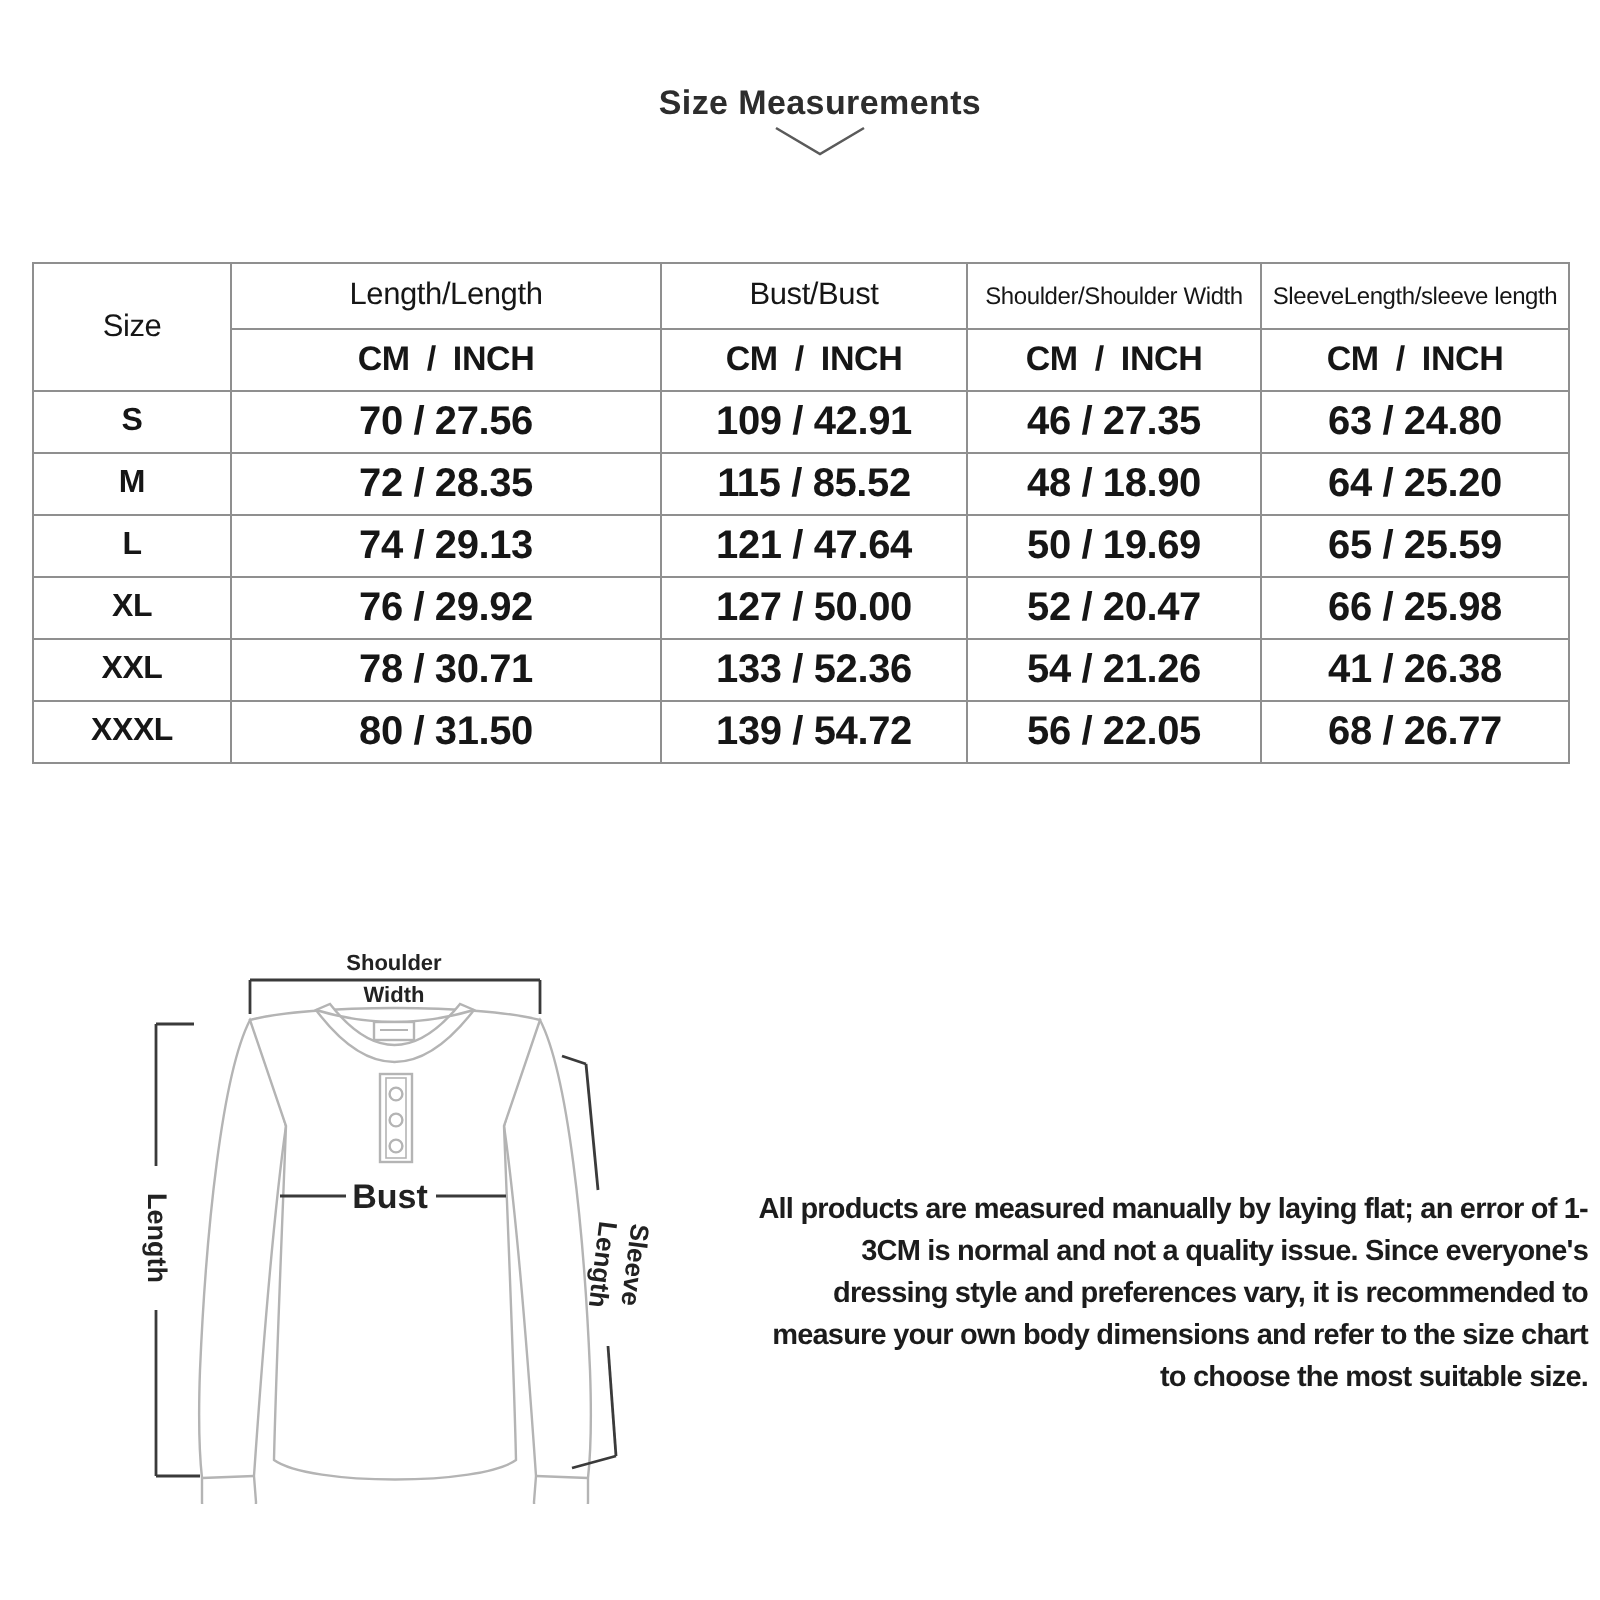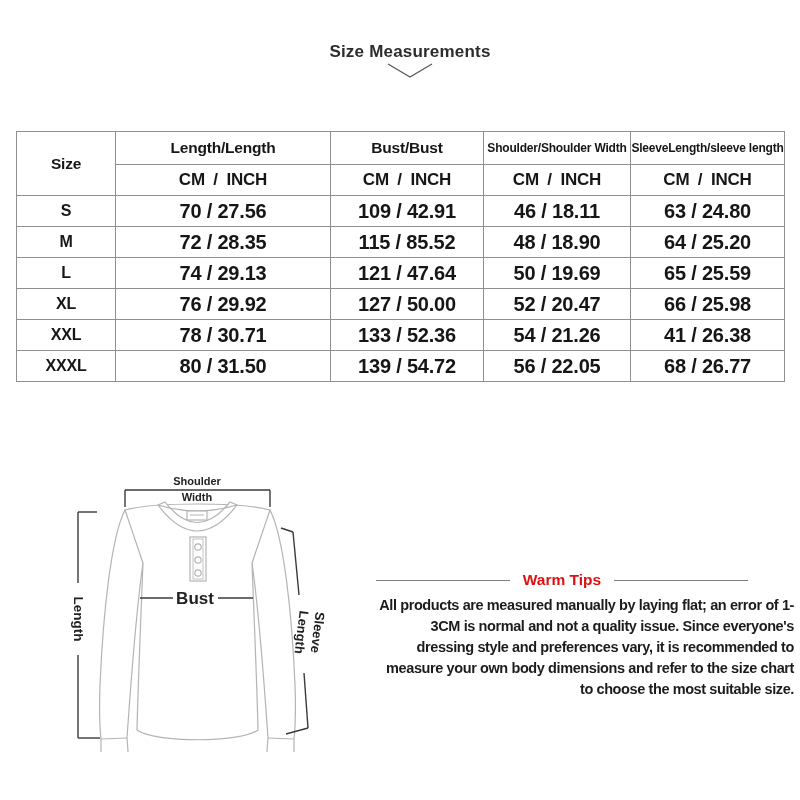--- a/index.html
+++ b/index.html
@@ -13,21 +13,21 @@
 
   
   table.size-table{position:absolute;left:16px;top:131px;width:768px;
                    border-collapse:collapse;table-layout:fixed;
                    color:#161616;}
   table.size-table th,table.size-table td{
       border:1px solid #8f8f8f;text-align:center;vertical-align:middle;
       padding:0;letter-spacing:-0.2px;}
   col.c-size{width:99px;} col.c-length{width:215px;} col.c-bust{width:153px;}
   col.c-shoulder{width:147px;} col.c-sleeve{width:154px;}
-  thead tr.hrow1 th{height:32px;font-size:15.5px;font-weight:bold;}
+  thead tr.hrow1 th{height:32px;font-size:15.5px;font-weight:normal;}
   thead tr.hrow1 th.small{font-size:12px;}
   thead tr.hrow2 th{height:30px;font-size:17px;font-weight:bold;word-spacing:4px;}
   th.size-head{font-size:15px;}
   tbody td{height:30px;font-size:20px;font-weight:bold;}
   tbody td:first-child{font-size:16px;}
 
   
   .diagram{position:absolute;left:55px;top:445px;width:320px;height:340px;}
 
   
@@ -70,21 +70,21 @@
         <th>CM / INCH</th>
         <th>CM / INCH</th>
         <th>CM / INCH</th>
       </tr>
     </thead>
     <tbody>
         <tr>
           <td>S</td>
           <td>70 / 27.56</td>
           <td>109 / 42.91</td>
-          <td>46 / 18.11</td>
+          <td>46 / 27.35</td>
           <td>63 / 24.80</td>
         </tr>
         <tr>
           <td>M</td>
           <td>72 / 28.35</td>
           <td>115 / 85.52</td>
           <td>48 / 18.90</td>
           <td>64 / 25.20</td>
         </tr>
         <tr>
@@ -172,20 +172,15 @@
       <text x="142" y="56" font-size="11" text-anchor="middle">Width</text>
       <text x="23" y="178" font-size="13.5" text-anchor="middle" transform="rotate(90 23 174)">Length</text>
       <text x="140" y="159" font-size="17" text-anchor="middle">Bust</text>
       <text font-size="13" text-anchor="middle" transform="rotate(97 252 188)">
         <tspan x="252" y="182">Sleeve</tspan>
         <tspan x="252" y="198">Length</tspan>
       </text>
     </g>
   </svg>
 
-  <div class="tips-header">
-    <span class="line"></span>
-    <span class="tips-title">Warm Tips</span>
-    <span class="line"></span>
-  </div>
   <div class="tips-body">All products are measured manually by laying flat; an error of 1-3CM is normal and not a quality issue. Since everyone's dressing style and preferences vary, it is recommended to measure your own body dimensions and refer to the size chart to choose the most suitable size.</div>
 
 </div>
 
 </body></html>

